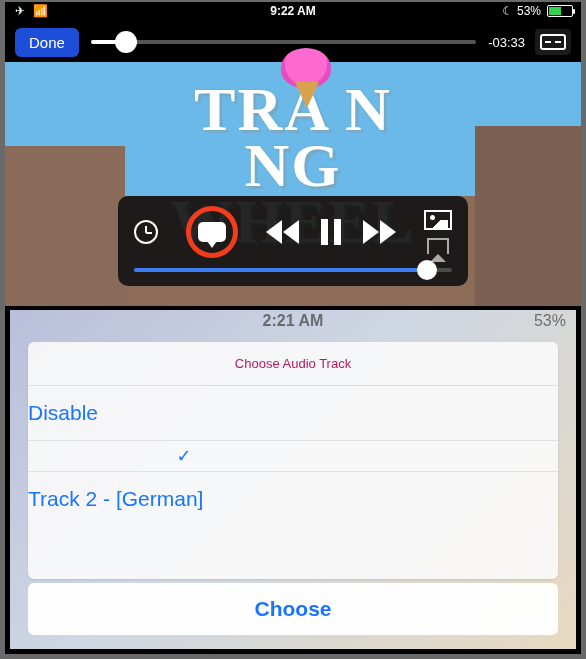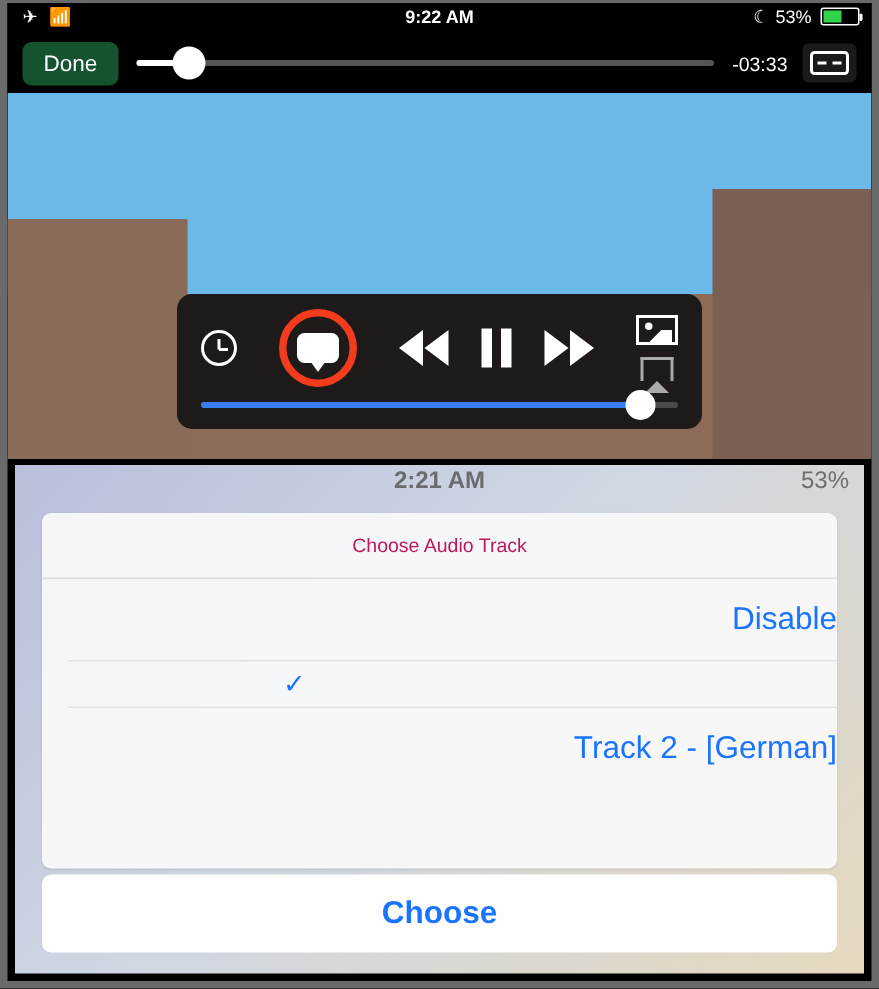--- a/index.html
+++ b/index.html
@@ -44,21 +44,21 @@
 
 .topbar {
   position: relative;
   height: 40px;
   background: rgba(0,0,0,.5);
   display: flex;
   align-items: center;
   padding: 0 10px;
 }
 .done-btn {
-  background: #14532d;
+  background: #1d4ed8;
   color: #fff;
   border: none;
   border-radius: 6px;
   padding: 6px 14px;
   font-size: 15px;
   font-weight: 500;
 }
 .scrub-wrap {
   position: relative;
   flex: 1;
@@ -182,24 +182,23 @@
   background: rgba(250,250,250,.92);
   border-radius: 6px;
   overflow:hidden;
   box-shadow: 0 1px 2px rgba(0,0,0,.1);
 }
 .sheet-header {
   text-align:center; color:#be185d; font-size:13px;
   padding: 14px 0; border-bottom:1px solid #ddd;
 }
 .opt {
-  text-align:right; color:#1974ff; font-size:21px;
+  text-align:left; color:#1974ff; font-size:21px;
   padding: 15px 0; border-bottom:1px solid #e2e2e2;
   position: relative;
-  margin-left: 17px;
 }
 .opt:last-child { border-bottom:none; }
 .opt .check {
   position:absolute; left: 28%; top: 50%; transform: translateY(-50%);
   color:#1974ff; font-size:18px;
 }
 .cancel {
   position:absolute; left:18px; right:18px; bottom:14px;
   background: rgba(255,255,255,.97);
   border-radius: 6px;
@@ -237,20 +236,25 @@
       </div>
       <span class="time-remain">-03:33</span>
       <div class="cc-box">
         <div class="cc-inner"></div>
       </div>
     </div>
 
     <div class="video-frame">
       <div class="bldg b1"></div>
       <div class="bldg b2"></div>
+      <div class="title-art">
+        <div class="cone"></div>
+        <div>TRA N NG</div>
+        <div>WHEEL</div>
+      </div>
 
       <div class="playback">
         <div class="pb-row1">
           <div class="icon-btn">
             <div class="clock"></div>
           </div>
           <div class="speech-circle">
             <div class="icon-btn">
               <div class="speech"></div>
             </div>

